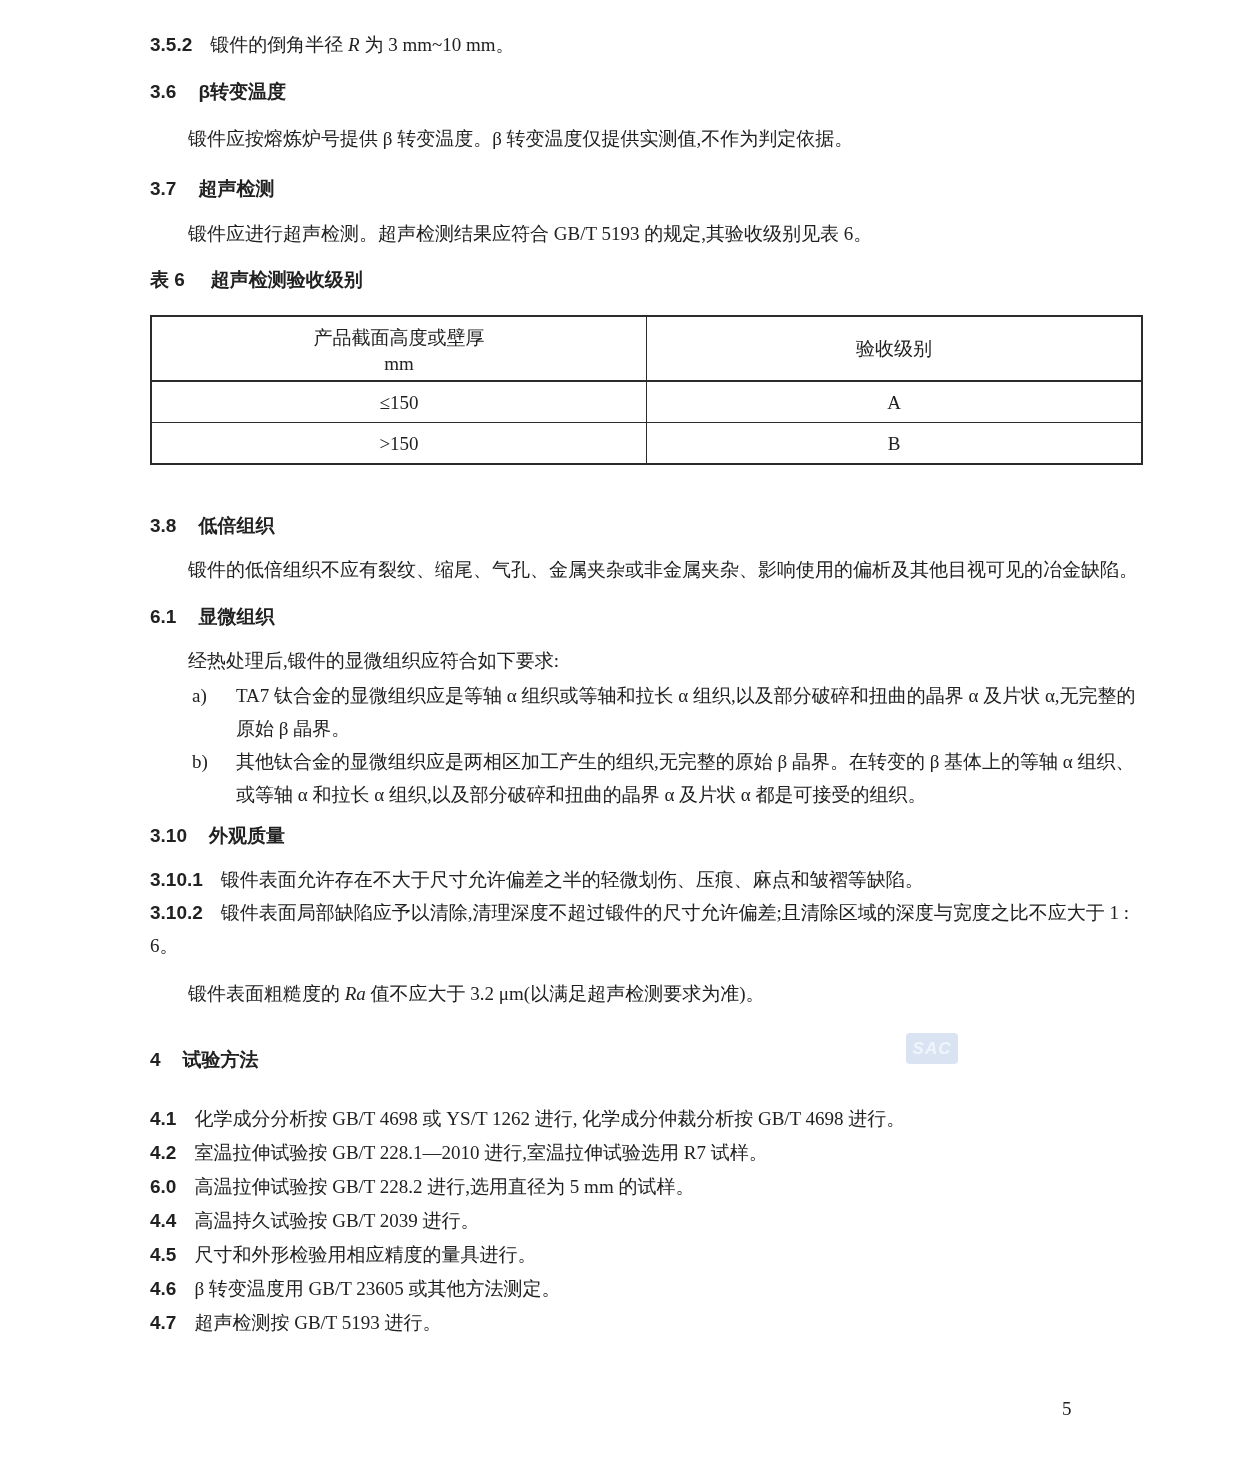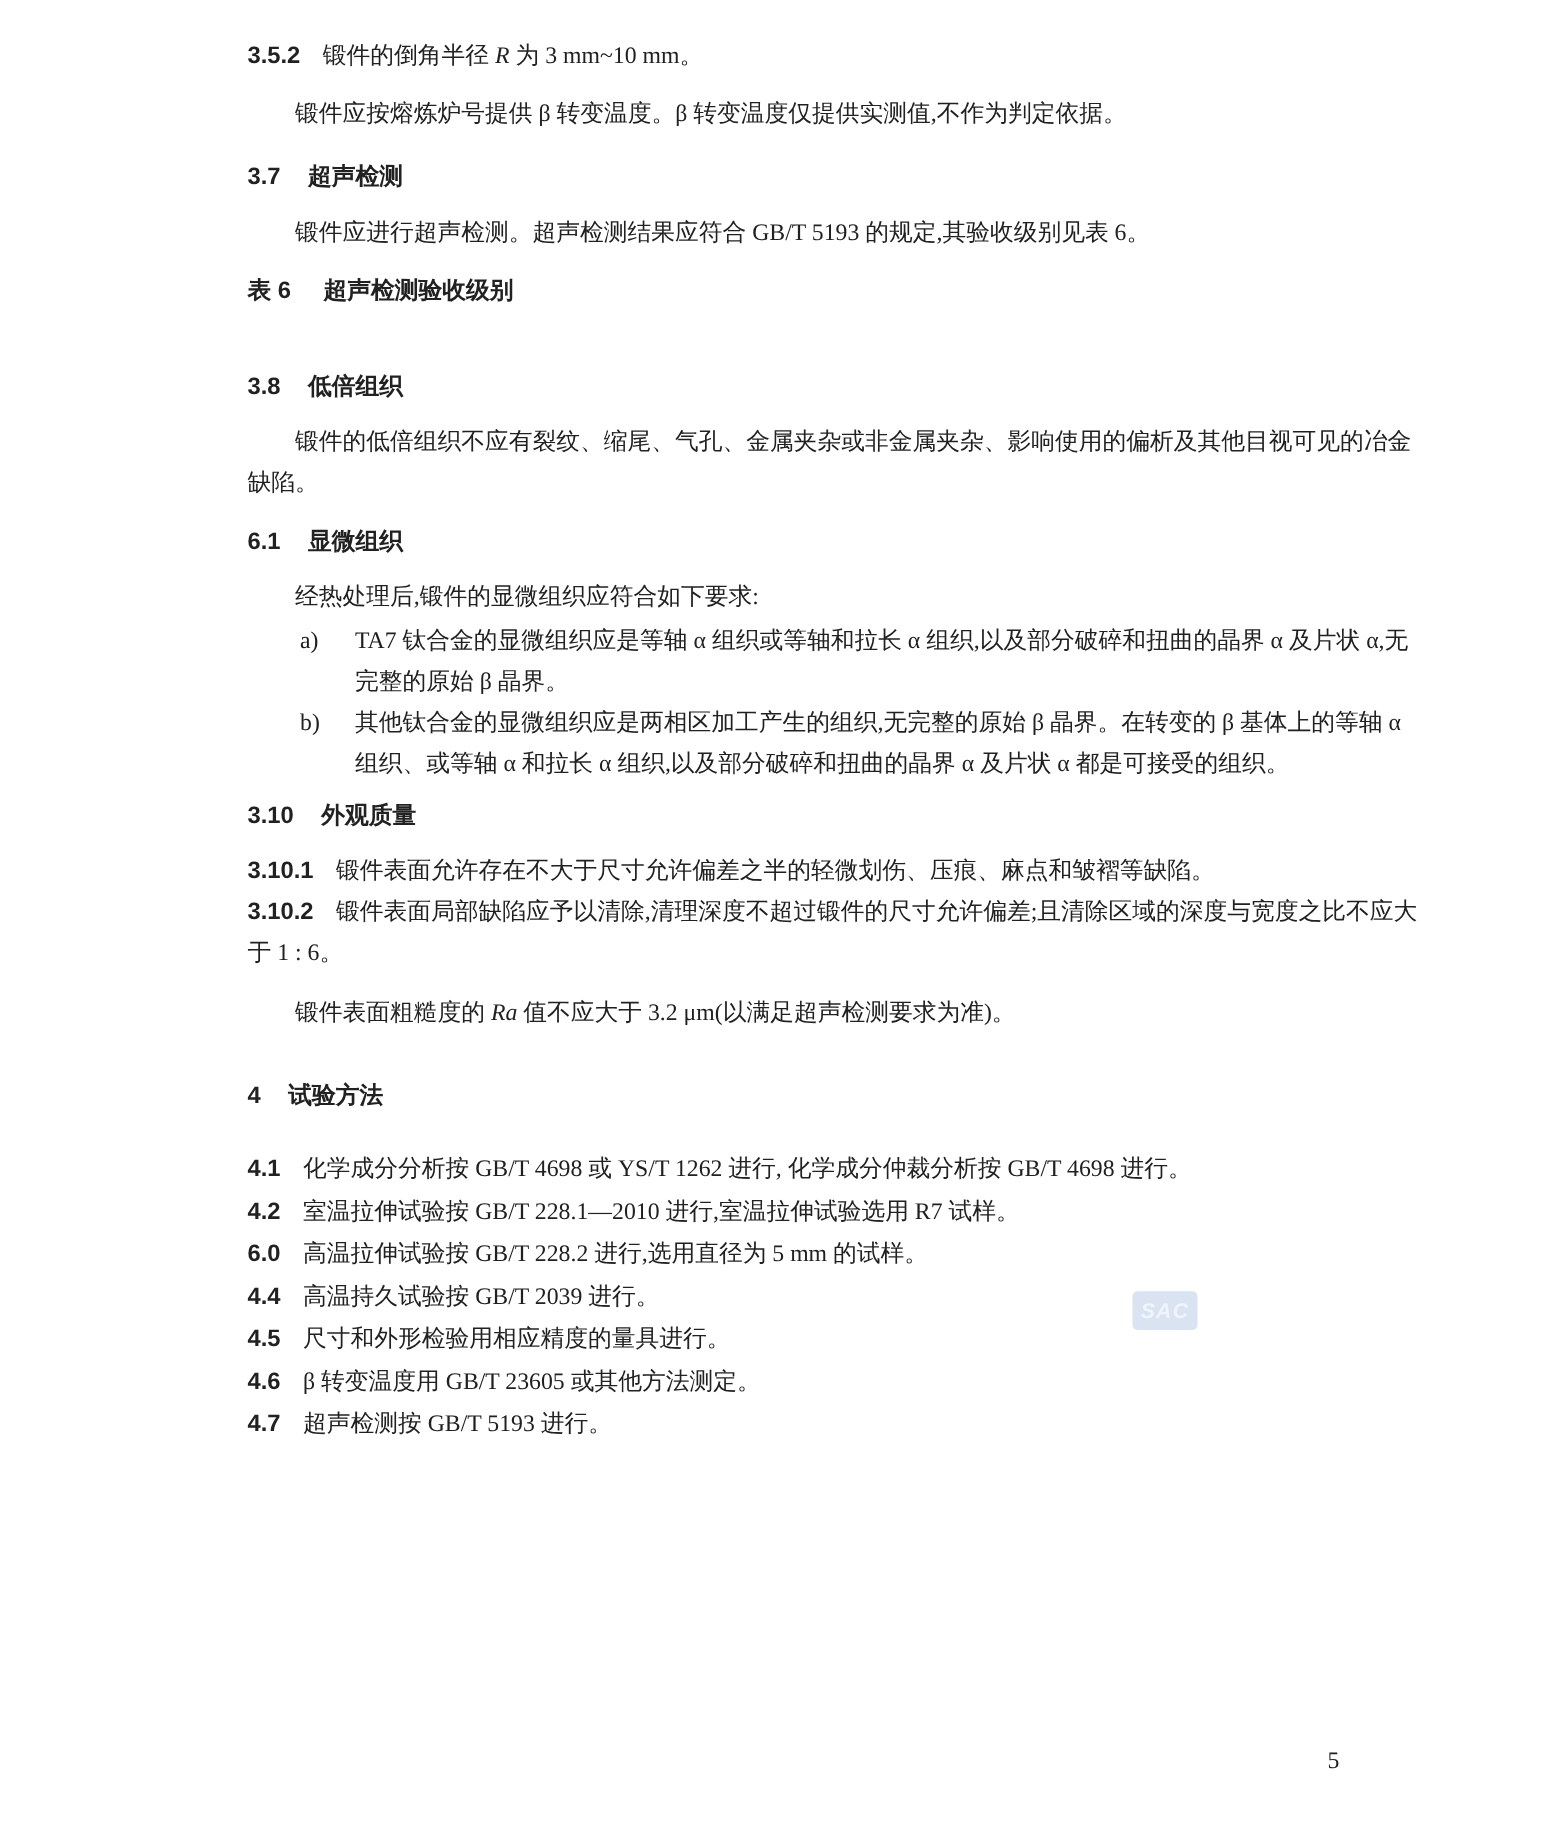--- a/index.html
+++ b/index.html
@@ -3,21 +3,21 @@
 <meta charset="utf-8">
 <style>
   html,body{margin:0;padding:0;}
   body{
     width:1240px;height:1461px;position:relative;
     background:#ffffff;color:#212121;
     font-family:"Liberation Serif","DejaVu Serif",serif;
     font-size:19px;line-height:33px;
     overflow:hidden;
   }
-  .content{padding:28px 97px 0 150px;margin-left:48px;}
+  .content{padding:28px 97px 0 150px;}
 
   
   .sec-heading{
     font-family:"Liberation Sans","DejaVu Sans",sans-serif;
     font-weight:bold;font-size:19px;line-height:33px;
   }
   .sec-heading .num{margin-right:22px;}
 
   
   .num-item .num{
@@ -90,31 +90,61 @@
 </style>
 </head>
 <body>
 
 <div class="content">
 
   <div class="num-item">
     <span class="num">3.5.2</span><span>锻件的倒角半径 </span><span class="var">R</span><span> 为 3 mm~10 mm。</span>
   </div>
 
+  <div class="sec-heading mt14">
+    <span class="num">3.6</span><span>β转变温度</span>
+  </div>
   <div class="para mt14">锻件应按熔炼炉号提供 β 转变温度。β 转变温度仅提供实测值,不作为判定依据。</div>
 
   <div class="sec-heading mt17">
     <span class="num">3.7</span><span>超声检测</span>
   </div>
   <div class="para mt12">锻件应进行超声检测。超声检测结果应符合 GB/T 5193 的规定,其验收级别见表 6。</div>
 
   <div class="tbl-caption mt13">
     <span>表 6</span><span class="cap-title">超声检测验收级别</span>
   </div>
 
+  <table class="t6">
+    <colgroup>
+        <col>
+        <col>
+      </colgroup>
+    <thead>
+      <tr>
+        <th>
+          <div class="hdr-stack">
+            <div>产品截面高度或壁厚</div>
+            <div>mm</div>
+          </div>
+        </th>
+        <th>验收级别</th>
+      </tr>
+    </thead>
+    <tbody>
+      <tr>
+        <td>≤150</td>
+        <td>A</td>
+      </tr>
+      <tr>
+        <td>&gt;150</td>
+        <td>B</td>
+      </tr>
+    </tbody>
+  </table>
 
   <div class="sec-heading mt44">
     <span class="num">3.8</span><span>低倍组织</span>
   </div>
   <div class="para mt11">锻件的低倍组织不应有裂纹、缩尾、气孔、金属夹杂或非金属夹杂、影响使用的偏析及其他目视可见的冶金缺陷。</div>
 
   <div class="sec-heading mt14">
     <span class="num">6.1</span><span>显微组织</span>
   </div>
   <div class="para mt11">经热处理后,锻件的显微组织应符合如下要求:</div>

